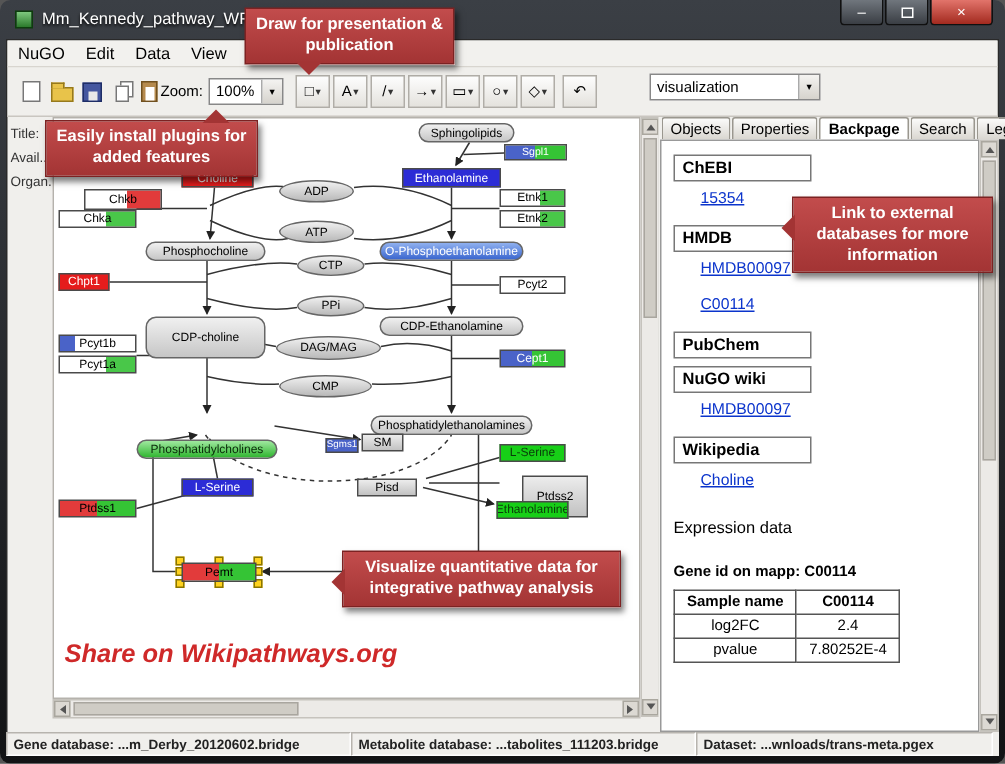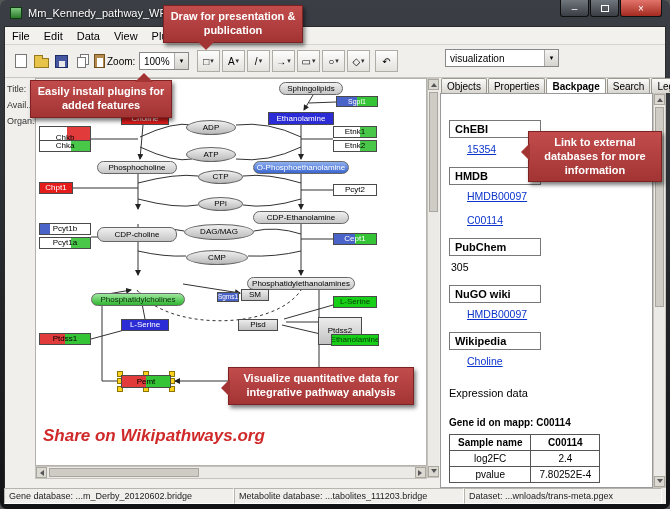--- a/index.html
+++ b/index.html
@@ -31,21 +31,21 @@
   .icon-save{position:relative;width:13px;height:13px;background:#44569f;border:1px solid #1e2d66;}
   .icon-save::after{content:"";position:absolute;left:3px;bottom:0;width:6px;height:6px;background:#e8e8e8;}
   .icon-copy{position:relative;width:9px;height:11px;background:#fff;border:1px solid #777;box-shadow:3px -3px 0 -1px #fff,3px -3px 0 0 #777;margin-top:3px;}
   .icon-paste{position:relative;width:11px;height:14px;background:#b58a4e;border:1px solid #70501f;}
   .icon-paste::after{content:"";position:absolute;left:2px;top:3px;width:6px;height:9px;background:#fff;}
   .zoom-label{position:absolute;left:102px;top:11px;font-size:10px;}
   .combo{background:#fff;border:1px solid #888;font-size:10px;display:flex;align-items:center;padding-left:4px;overflow:hidden;}
   .combo .caret{margin-left:auto;width:14px;align-self:stretch;background:linear-gradient(#f4f3f1,#d6d3cd);
                 border-left:1px solid #aaa;display:flex;align-items:center;justify-content:center;font-size:7px;}
   .zoom-combo{position:absolute;left:134px;top:7px;width:50px;height:18px;}
-  .vis-combo{position:absolute;left:440px;top:4px;width:114px;height:18px;}
+  .vis-combo{position:absolute;left:428px;top:4px;width:114px;height:18px;}
   .tool{position:absolute;top:5px;width:23px;height:22px;border:1px solid #b0ada7;background:linear-gradient(#fdfdfd,#e4e2dd);
         font-size:10px;display:flex;align-items:center;justify-content:center;gap:1px;}
   .tool .caret{font-size:7px;color:#333;}
   
   .left-strip{position:absolute;left:7px;top:84px;width:30px;font-size:9px;color:#333;}
   .left-strip div{margin-bottom:6px;white-space:nowrap;overflow:hidden;width:28px;}
   
   .canvas{position:absolute;left:35px;top:78px;width:392px;height:388px;background:#fff;border:1px solid #b5b2ac;overflow:hidden;}
   .edges{position:absolute;left:0;top:0;}
   .node{position:absolute;font-size:8px;line-height:1;display:flex;align-items:center;justify-content:center;
@@ -80,33 +80,33 @@
   .canvas-v{left:427px;top:78px;width:13px;height:400px;}
   .canvas-h{left:35px;top:466px;width:392px;height:13px;}
   .panel-v{left:653px;top:93px;width:13px;height:395px;}
   
   .right-panel{position:absolute;left:439px;top:78px;width:227px;height:410px;background:#f0efec;}
   .tabs{position:absolute;left:2px;top:0;display:flex;}
   .tab{border:1px solid #9a978f;border-bottom:none;background:linear-gradient(#fbfbfa,#d9d6d0);
        padding:2px 5px 1px 5px;font-size:10px;margin-right:1px;border-radius:2px 2px 0 0;}
   .tab.active{background:#fff;position:relative;top:0;font-weight:bold;}
   .panel-content{position:absolute;left:1px;top:15px;width:213px;height:395px;background:#fff;border:1px solid #999;
-                 padding:26px 8px;overflow:hidden;font-size:10.5px;}
+                 padding:9px 8px;overflow:hidden;font-size:10.5px;}
   .bp-header{border:1px solid #777;background:#fff;font-weight:bold;font-size:11px;padding:2px 5px;width:92px;margin-bottom:5px;}
   .bp-value{margin:0 0 12px 2px;}
   .bp-link{color:#0b34cc;text-decoration:underline;margin-left:16px;}
   .exp-title{font-weight:normal;font-size:11px;margin:20px 0 18px 0;}
   .geneid{font-weight:bold;font-size:10px;margin-bottom:6px;}
   table.exp{border-collapse:collapse;}
   table.exp td{border:1px solid #555;font-size:10px;padding:2px 8px;text-align:center;min-width:52px;}
   table.exp tr:first-child td{font-weight:bold;}
   
   .statusbar{position:absolute;left:4px;top:488px;width:662px;height:16px;background:#f0efec;display:flex;align-items:stretch;}
   .status-cell{border:1px solid;border-color:#b7b4ae #fff #fff #b7b4ae;font-size:9px;color:#222;
-               padding:2px 4px;white-space:nowrap;overflow:hidden;}
+               padding:2px 4px;white-space:nowrap;overflow:hidden;font-weight:bold;}
   
   .callout{position:absolute;background:linear-gradient(#c24c4c,#a33434);color:#fff;font-weight:bold;font-size:11px;
            text-align:center;padding:4px 6px;border:1px solid #7c2222;box-shadow:2px 3px 4px rgba(0,0,0,.5);z-index:60;line-height:1.25;}
   .callout::after{content:"";position:absolute;width:0;height:0;border:9px solid transparent;}
   .co-draw{left:163px;top:5px;width:140px;}
   .co-draw::after{left:24%;bottom:-17px;border-top-color:#a33434;}
   .co-plugins{left:30px;top:80px;width:142px;}
   .co-plugins::after{left:74%;top:-17px;border-bottom-color:#a33434;}
   .co-link{left:528px;top:131px;width:134px;}
   .co-link::after{left:-17px;top:22%;border-right-color:#a33434;}
@@ -126,21 +126,21 @@
       <span class="winbtn">
           <span class="restore-glyph"></span>
         </span>
       <span class="winbtn close">×</span>
     </span>
   </div>
 
   <div class="window-body"></div>
 
   <div class="menubar">
-    <span class="menu-item">File</span>
+    <span class="menu-item">NuGO</span>
     <span class="menu-item">Edit</span>
     <span class="menu-item">Data</span>
     <span class="menu-item">View</span>
     <span class="menu-item">Plugins</span>
     <span class="menu-item">Help</span>
   </div>
 
   <div class="toolbar">
     <span class="tbtn" style="left:6px">
         <span class="icon-new"></span>
@@ -249,44 +249,44 @@
         <path d="M85,302 L66,302 L66,216 L95,211" marker-end="url(#arr)"></path>
         <path d="M109,240 L104,214" marker-end="url(#arr)"></path>
       </g>
     </svg>
 
     <div class="node rounded" style="left:243px;top:3px;width:64px;height:13px">Sphingolipids</div>
     <div class="node tone-blue-green" style="left:300px;top:17px;width:42px;height:11px;font-size:7px">Sgpl1</div>
     <div class="node red" style="left:85px;top:33px;width:48px;height:13px">Choline</div>
     <div class="node ellipse" style="left:150px;top:41px;width:50px;height:15px">ADP</div>
     <div class="node blue" style="left:232px;top:33px;width:66px;height:13px">Ethanolamine</div>
-    <div class="node tone-white-red" style="left:3px;top:47px;width:52px;height:24px">Chkb</div>
+    <div class="node tone-white-red" style="left:20px;top:47px;width:52px;height:14px">Chkb</div>
     <div class="node tone-white-green" style="left:3px;top:61px;width:52px;height:12px">Chka</div>
     <div class="node tone-white-green" style="left:297px;top:47px;width:44px;height:12px">Etnk1</div>
     <div class="node tone-white-green" style="left:297px;top:61px;width:44px;height:12px">Etnk2</div>
     <div class="node ellipse" style="left:150px;top:68px;width:50px;height:15px">ATP</div>
     <div class="node rounded" style="left:61px;top:82px;width:80px;height:13px">Phosphocholine</div>
     <div class="node rounded bluegrad" style="left:217px;top:82px;width:96px;height:13px">O-Phosphoethanolamine</div>
     <div class="node ellipse" style="left:162px;top:91px;width:45px;height:14px">CTP</div>
     <div class="node red" style="left:3px;top:103px;width:34px;height:12px">Chpt1</div>
     <div class="node" style="left:297px;top:105px;width:44px;height:12px">Pcyt2</div>
     <div class="node ellipse" style="left:162px;top:118px;width:45px;height:14px">PPi</div>
-    <div class="node rounded" style="left:61px;top:148px;width:80px;height:15px">CDP-choline</div>
+    <div class="node rounded" style="left:61px;top:132px;width:80px;height:28px">CDP-choline</div>
     <div class="node rounded" style="left:217px;top:132px;width:96px;height:13px">CDP-Ethanolamine</div>
     <div class="node tone-blue-white" style="left:3px;top:144px;width:52px;height:12px">Pcyt1b</div>
     <div class="node tone-white-green" style="left:3px;top:158px;width:52px;height:12px">Pcyt1a</div>
     <div class="node ellipse" style="left:148px;top:145px;width:70px;height:16px">DAG/MAG</div>
     <div class="node tone-blue-green" style="left:297px;top:154px;width:44px;height:12px">Cept1</div>
     <div class="node ellipse" style="left:150px;top:171px;width:62px;height:15px">CMP</div>
     <div class="node rounded greengrad" style="left:55px;top:198px;width:94px;height:13px">Phosphatidylcholines</div>
     <div class="node rounded" style="left:211px;top:198px;width:108px;height:13px">Phosphatidylethanolamines</div>
     <div class="node blueSolid" style="left:181px;top:213px;width:22px;height:10px">Sgms1</div>
     <div class="node graybox" style="left:205px;top:210px;width:28px;height:12px">SM</div>
     <div class="node green" style="left:297px;top:217px;width:44px;height:12px">L-Serine</div>
-    <div class="node graybox" style="left:282px;top:238px;width:44px;height:28px">Ptdss2</div>
+    <div class="node graybox" style="left:312px;top:238px;width:44px;height:28px">Ptdss2</div>
     <div class="node blue" style="left:85px;top:240px;width:48px;height:12px">L-Serine</div>
     <div class="node graybox" style="left:202px;top:240px;width:40px;height:12px">Pisd</div>
     <div class="node green" style="left:295px;top:255px;width:48px;height:12px">Ethanolamine</div>
     <div class="node tone-red-green" style="left:3px;top:254px;width:52px;height:12px">Ptdss1</div>
 
     <div class="sel-wrap">
       <span class="handle" style="left:0;top:0"></span>
       <span class="handle" style="left:26px;top:0"></span>
       <span class="handle" style="left:52px;top:0"></span>
       <span class="handle" style="left:0;top:7px"></span>
@@ -327,21 +327,20 @@
       <span class="tab">Search</span>
       <span class="tab">Legend</span>
     </div>
     <div class="panel-content">
       <div class="bp-header">ChEBI</div>
       <div class="bp-value"><span class="bp-link">15354</span></div>
       <div class="bp-header">HMDB</div>
       <div class="bp-value"><span class="bp-link">HMDB00097</span></div>
       <div class="bp-value"><span class="bp-link">C00114</span></div>
       <div class="bp-header">PubChem</div>
-      <div class="bp-value"><span>305</span></div>
       <div class="bp-header">NuGO wiki</div>
       <div class="bp-value"><span class="bp-link">HMDB00097</span></div>
       <div class="bp-header">Wikipedia</div>
       <div class="bp-value"><span class="bp-link">Choline</span></div>
       <div class="exp-title">Expression data</div>
       <div class="geneid">Gene id on mapp: C00114</div>
       <table class="exp">
         <tbody>
             <tr>
           <td>Sample name</td>

